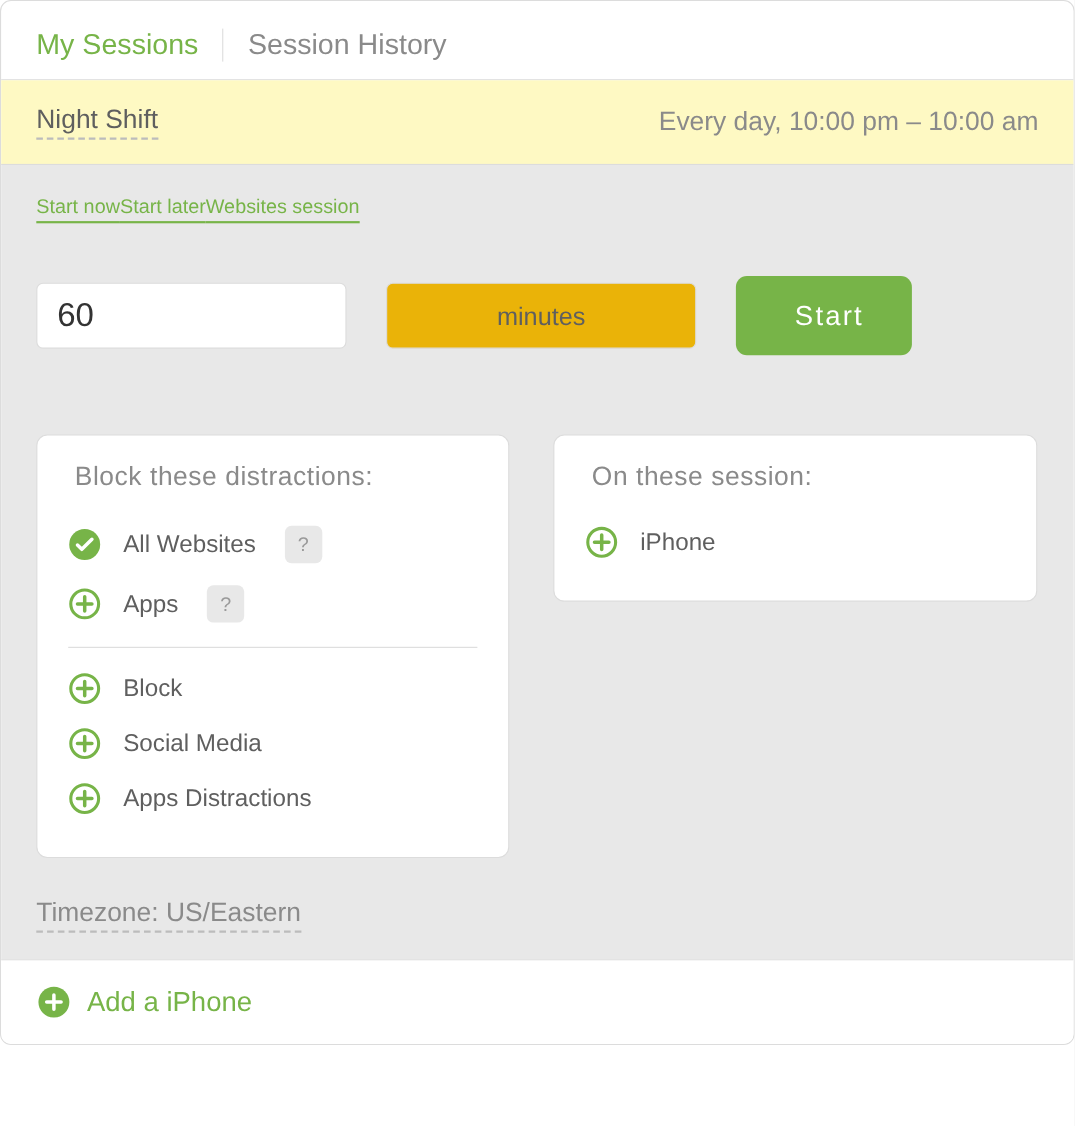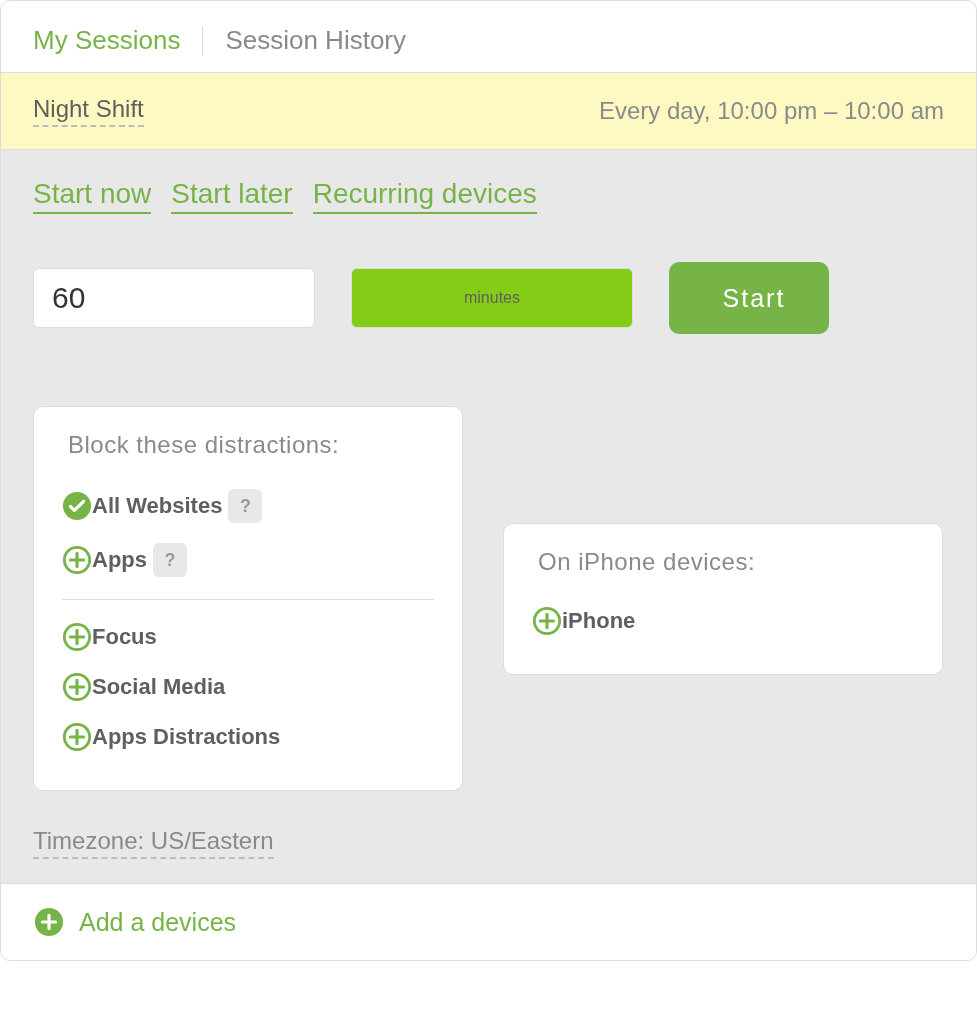--- a/index.html
+++ b/index.html
@@ -53,22 +53,21 @@
     border-bottom:2px dashed #bcbcbc;
     padding-bottom:2px;
   }
   .schedule-text{color:var(--text-light);font-size:24px;}
   .panel{
     background:var(--panel-bg);
     padding:28px 32px 24px 32px;
   }
   .mode-links{
     display:flex;
-    gap:20px;
-    font-size:28px;
+    font-size:18px;
     margin-bottom:48px;
   }
   .mode-link{
     color:var(--green);
     border-bottom:2px solid var(--green);
     padding-bottom:2px;
     cursor:pointer;
   }
   .start-row{
     display:flex;
@@ -85,22 +84,22 @@
     font-size:30px;
     padding:0 18px;
     color:#333;
     outline:none;
   }
   .unit-select{
     width:282px;
     height:60px;
     border:1px solid var(--border);
     border-radius:6px;
-    background:#84cc16;
-    font-size:16px;
+    background:#eab308;
+    font-size:23px;
     color:var(--text);
     display:flex;
     align-items:center;
     justify-content:center;
     cursor:pointer;
   }
   .start-btn{
     width:160px;
     height:72px;
     border:none;
@@ -108,44 +107,43 @@
     background:var(--green);
     color:#fff;
     font-size:25px;
     letter-spacing:2px;
     cursor:pointer;
     padding-left:16px;
   }
   .cards-row{
     display:flex;
     gap:40px;
-    align-items:center;
+    align-items:flex-start;
   }
   .card{
     background:var(--card-bg);
     border:1px solid var(--border);
     border-radius:10px;
     padding:24px 28px 28px 28px;
   }
   .card.block{width:430px;}
   .card.devices{width:440px;}
   .card-title{
     font-size:24px;
     color:var(--text-light);
     margin:0 0 20px 6px;
     letter-spacing:0.5px;
   }
   .item-row{
     display:flex;
     align-items:center;
-    gap:0;
+    gap:20px;
     padding:10px 0;
     font-size:22px;
     color:var(--text);
-    font-weight:bold;
   }
   .item-row .label{color:var(--text);}
   .hr{height:1px;background:var(--border);margin:12px 0;}
   .help-chip{
     width:34px;height:34px;
     border-radius:6px;
     background:var(--chip-bg);
     color:#9a9a9a;
     display:inline-flex;
     align-items:center;justify-content:center;
@@ -192,21 +190,21 @@
   <div class="session-header">
     <span class="session-name">Night Shift</span>
     <span class="schedule-text">Every day, 10:00 pm – 10:00 am</span>
   </div>
 
   <div class="panel">
 
     <div class="mode-links">
       <span class="mode-link">Start now</span>
       <span class="mode-link">Start later</span>
-      <span class="mode-link">Recurring devices</span>
+      <span class="mode-link">Websites session</span>
     </div>
 
     <div class="start-row">
       <input class="duration-input" type="text" value="60" style="">
       <div class="unit-select">minutes</div>
       <button class="start-btn">Start</button>
     </div>
 
     <div class="cards-row">
 
@@ -237,21 +235,21 @@
 
         <div class="hr"></div>
 
         <div class="item-row">
           <span class="ico">
             <svg viewBox="0 0 32 32">
                 <circle cx="16" cy="16" r="13.5" fill="none" stroke="#77b448" stroke-width="3"></circle>
                 <path d="M16 9v14M9 16h14" stroke="#77b448" stroke-width="3.4" stroke-linecap="round"></path>
               </svg>
           </span>
-          <span class="label">Focus</span>
+          <span class="label">Block</span>
         </div>
         <div class="item-row">
           <span class="ico">
             <svg viewBox="0 0 32 32">
                 <circle cx="16" cy="16" r="13.5" fill="none" stroke="#77b448" stroke-width="3"></circle>
                 <path d="M16 9v14M9 16h14" stroke="#77b448" stroke-width="3.4" stroke-linecap="round"></path>
               </svg>
           </span>
           <span class="label">Social Media</span>
         </div>
@@ -260,21 +258,21 @@
             <svg viewBox="0 0 32 32">
                 <circle cx="16" cy="16" r="13.5" fill="none" stroke="#77b448" stroke-width="3"></circle>
                 <path d="M16 9v14M9 16h14" stroke="#77b448" stroke-width="3.4" stroke-linecap="round"></path>
               </svg>
           </span>
           <span class="label">Apps Distractions</span>
         </div>
       </div>
 
       <div class="card devices">
-        <div class="card-title">On iPhone devices:</div>
+        <div class="card-title">On these session:</div>
 
         <div class="item-row">
           <span class="ico">
             <svg viewBox="0 0 32 32">
                 <circle cx="16" cy="16" r="13.5" fill="none" stroke="#77b448" stroke-width="3"></circle>
                 <path d="M16 9v14M9 16h14" stroke="#77b448" stroke-width="3.4" stroke-linecap="round"></path>
               </svg>
           </span>
           <span class="label">iPhone</span>
         </div>
@@ -288,16 +286,16 @@
 
   </div>
 
   <div class="footer">
     <span class="ico ico-add-solid">
       <svg viewBox="0 0 32 32">
           <circle cx="16" cy="16" r="15" fill="#77b448"></circle>
           <path d="M16 9v14M9 16h14" stroke="#fff" stroke-width="3.4" stroke-linecap="round"></path>
         </svg>
     </span>
-    <span>Add a devices</span>
+    <span>Add a iPhone</span>
   </div>
 
 </div>
 
 </body></html>

